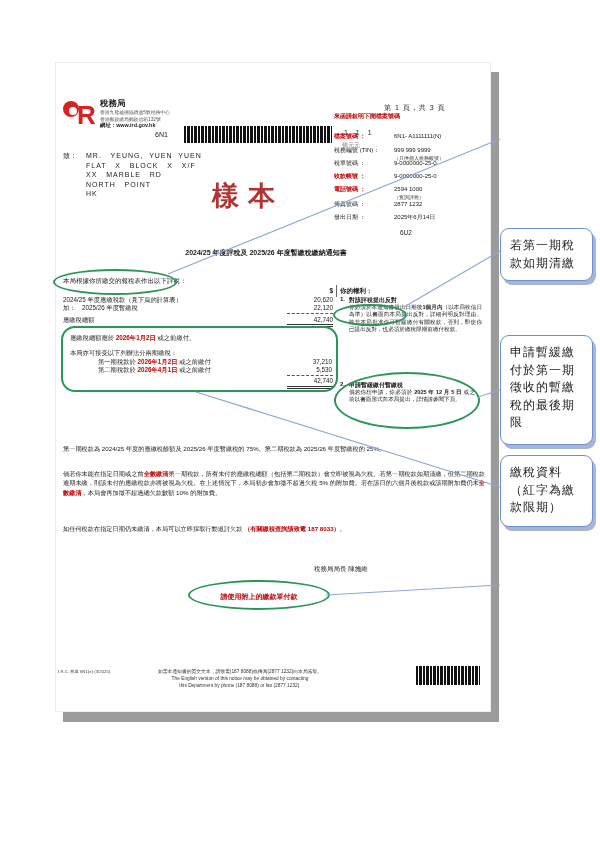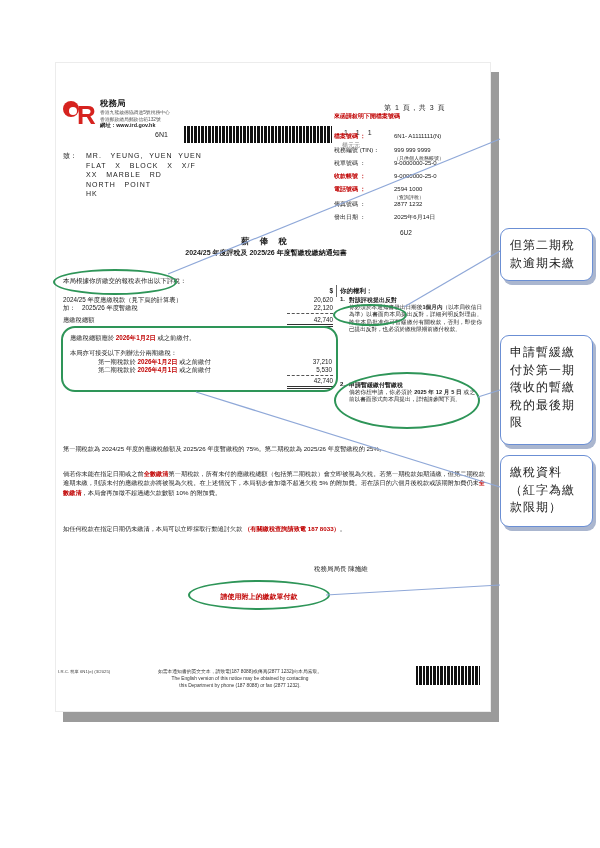--- a/index.html
+++ b/index.html
@@ -107,20 +107,21 @@
     <div class="abs barcode bc1"></div>
     <div class="abs mail-sort">1 1 1</div>
     <div class="abs cn-name">楊元元</div>
 
     <div class="abs to-label">致：</div>
     <div class="abs recipient">MR.   YEUNG,  YUEN  YUEN
 FLAT   X   BLOCK   X   X/F
 XX   MARBLE   RD
 NORTH   POINT
 HK</div>
+    <div class="abs sample">樣本</div>
 
     <div class="abs quote-note">來函請敍明下開檔案號碼</div>
 
     <div class="abs inforow" style="top:69px;">
       <span class="lbl red">檔案號碼 ：</span><span>6N1- A1111111(N)</span>
     </div>
     <div class="abs inforow" style="top:83px;">
       <span class="lbl">稅務編號 (TIN)：</span><span>999 999 9999</span>
       <span class="note">（只供個人稅務帳號）</span>
     </div>
@@ -135,21 +136,20 @@
       <span class="note">（查詢評稅）</span>
     </div>
     <div class="abs inforow" style="top:137px;">
       <span class="lbl">傳真號碼 ：</span><span>2877 1232</span>
     </div>
     <div class="abs inforow" style="top:150px;">
       <span class="lbl">發出日期 ：</span><span>2025年6月14日</span>
     </div>
     <div class="abs batch">6U2</div>
 
-    <div class="abs title1">薪 俸 稅</div>
     <div class="abs title2">2024/25 年度評稅及 2025/26 年度暫繳稅繳納通知書</div>
 
     <div class="abs intro">本局根據你所繳交的報稅表作出以下評稅：</div>
     <div class="abs goval" style="left:-3px; top:206px; width:124px; height:26px;"></div>
 
     <div class="abs dollar">$</div>
     <div class="abs trow" style="top:233px;">
       <span>2024/25 年度應繳稅款（見下頁的計算表）</span>
       <span class="amt">20,620</span>
     </div>
@@ -226,21 +226,21 @@
 
   <svg class="connectors">
     <line x1="168" y1="274" x2="500" y2="139" stroke="#8fa8d8" stroke-width="1.2"></line>
     <line x1="404" y1="307" x2="500" y2="251" stroke="#8fa8d8" stroke-width="1.2"></line>
     <line x1="478" y1="397" x2="500" y2="390" stroke="#8fa8d8" stroke-width="1.2"></line>
     <line x1="196" y1="392" x2="500" y2="487" stroke="#8fa8d8" stroke-width="1.2"></line>
     <line x1="326" y1="595" x2="500" y2="585" stroke="#8fa8d8" stroke-width="1.2"></line>
   </svg>
 
   <div class="callout" style="top:228px; height:53px;">
-    <span>但第二期稅款逾期未繳</span>
+    <span>若第一期稅款如期清繳</span>
   </div>
   <div class="callout" style="top:455px; height:72px;">
     <span>繳稅資料（紅字為繳款限期）</span>
   </div>
   <div class="callout" style="top:335px; height:110px;">
     <span>申請暫緩繳付於第一期徵收的暫繳稅的最後期限</span>
   </div>
 
 </div>
 

